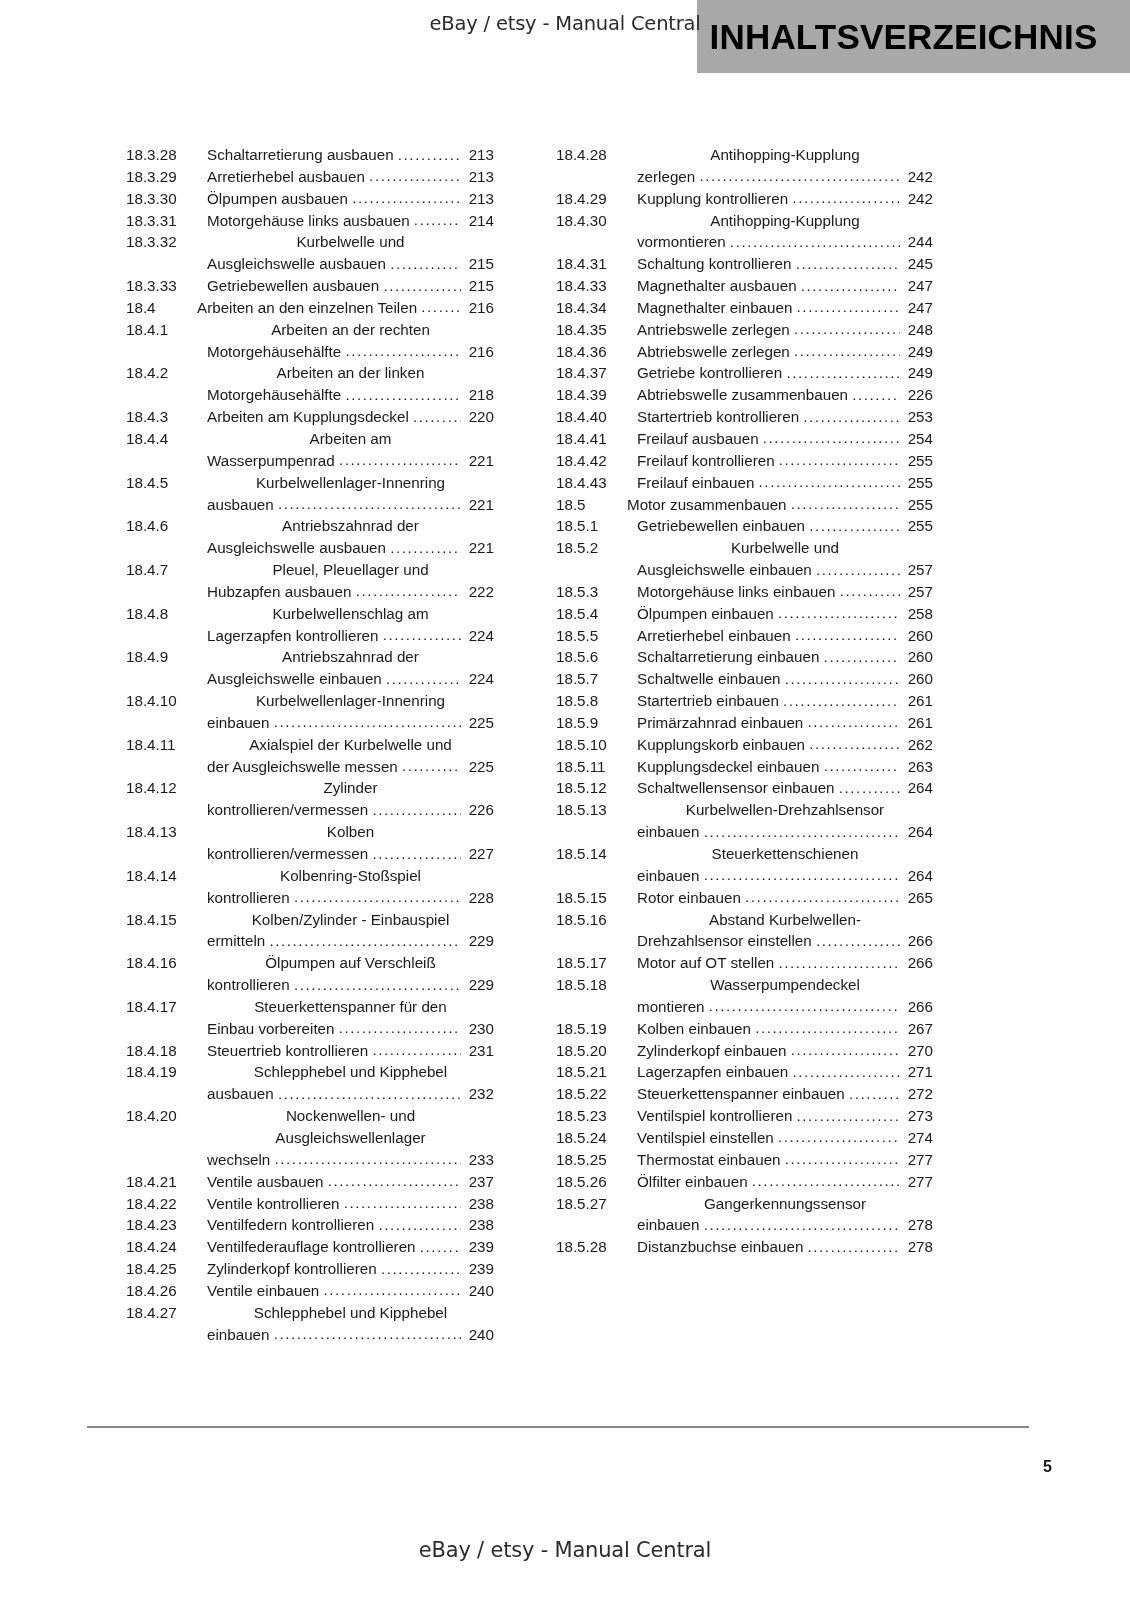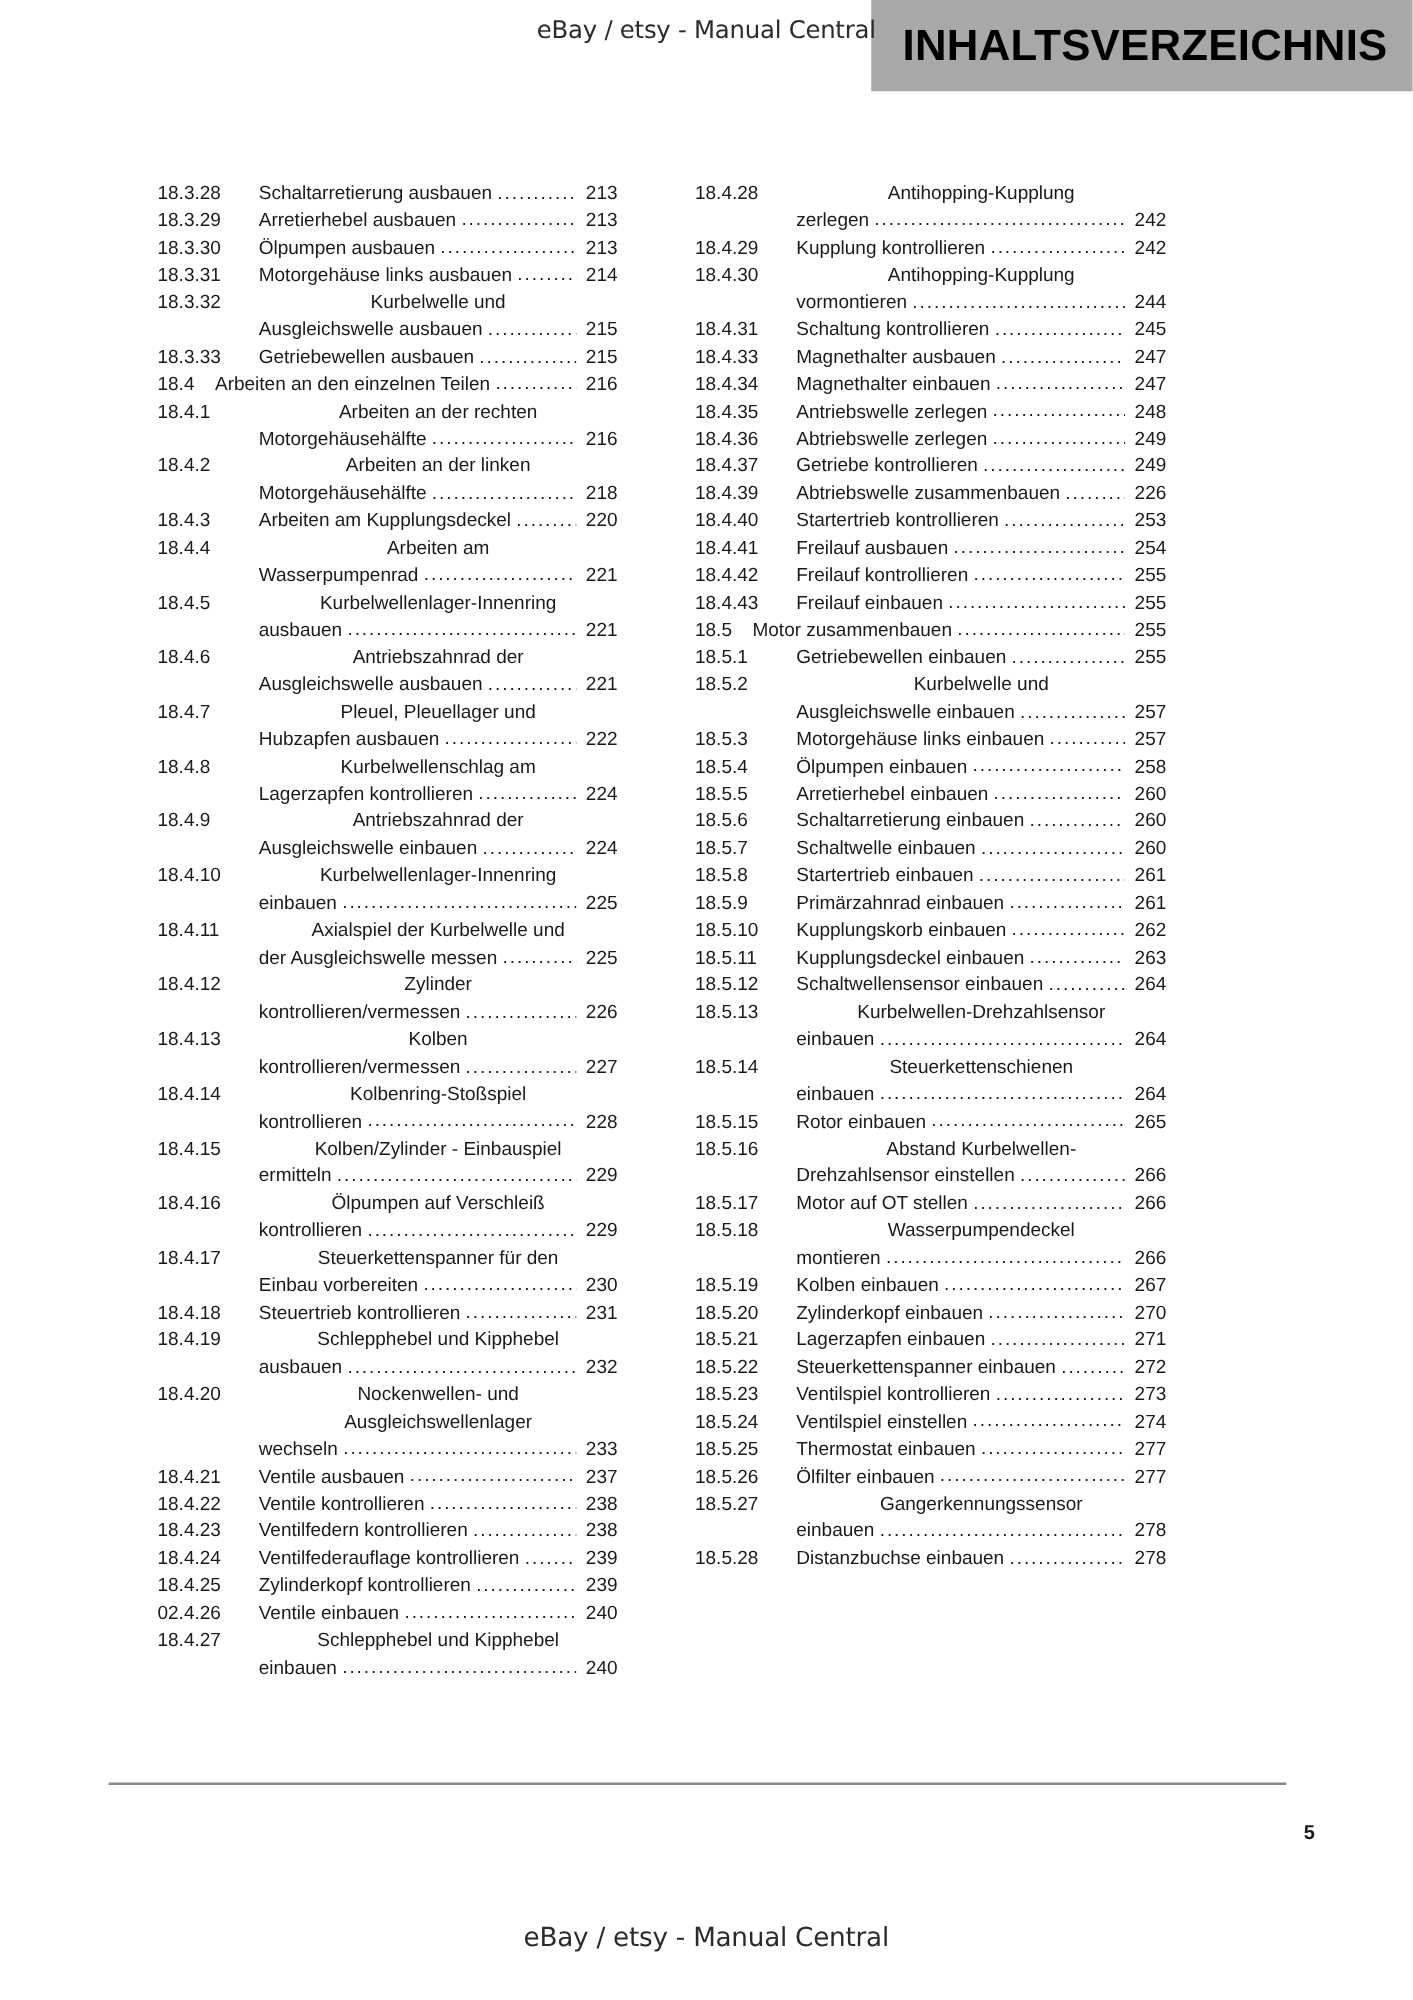--- a/index.html
+++ b/index.html
@@ -47,21 +47,21 @@
     background: #a8a8a8;
     z-index: 1;
   }
   .header-banner-title {
     position: absolute;
     top: 0;
     left: 697px;
     width: 413px;
     height: 73px;
     line-height: 73px;
-    text-align: right;
+    text-align: center;
     font-family: "Liberation Sans", sans-serif;
     font-weight: bold;
     font-size: 35px;
     letter-spacing: 0.2px;
     color: #000000;
     z-index: 2;
     white-space: nowrap;
   }
 
   
@@ -97,21 +97,21 @@
     line-height: 21.85px;
     white-space: nowrap;
   }
 
   
   .toc-title-wrap {
     margin-left: 81px;
     position: relative;
   }
   .toc-entry.lvl2 .toc-title-wrap {
-    margin-left: 46px;
+    margin-left: 71px;
   }
 
   .toc-line {
     display: flex;
     align-items: baseline;
     width: 100%;
   }
   .toc-line.cont {
     
   }
@@ -567,21 +567,21 @@
         <span class="toc-num">18.4.25</span>
         <div class="toc-title-wrap">
           <div class="toc-line">
             <span class="toc-text">Zylinderkopf kontrollieren </span>
             <span class="toc-leader"></span>
             <span class="toc-page">239</span>
           </div>
         </div>
       </div>
       <div class="toc-entry lvl3">
-        <span class="toc-num">02.4.26</span>
+        <span class="toc-num">18.4.26</span>
         <div class="toc-title-wrap">
           <div class="toc-line">
             <span class="toc-text">Ventile einbauen </span>
             <span class="toc-leader"></span>
             <span class="toc-page">240</span>
           </div>
         </div>
       </div>
       <div class="toc-entry lvl3">
         <span class="toc-num">18.4.27</span>

